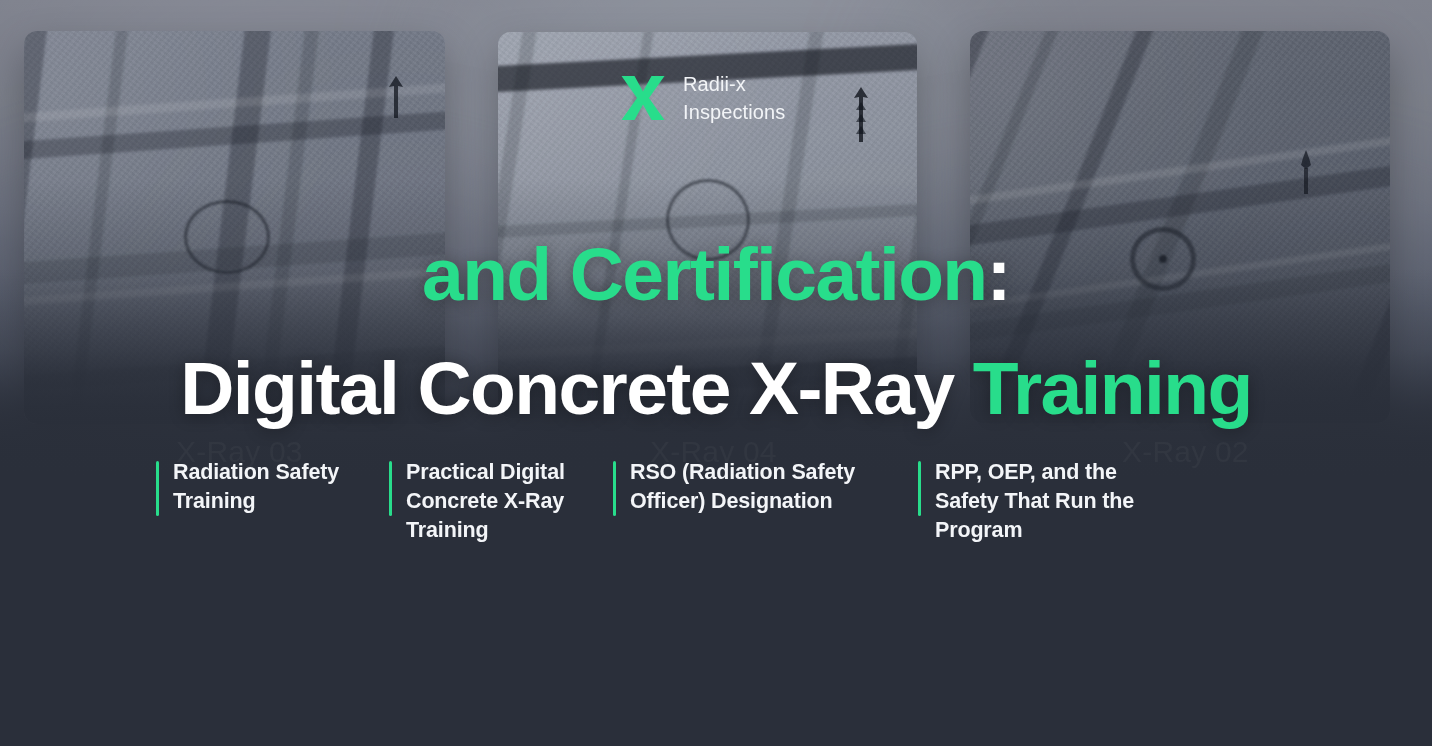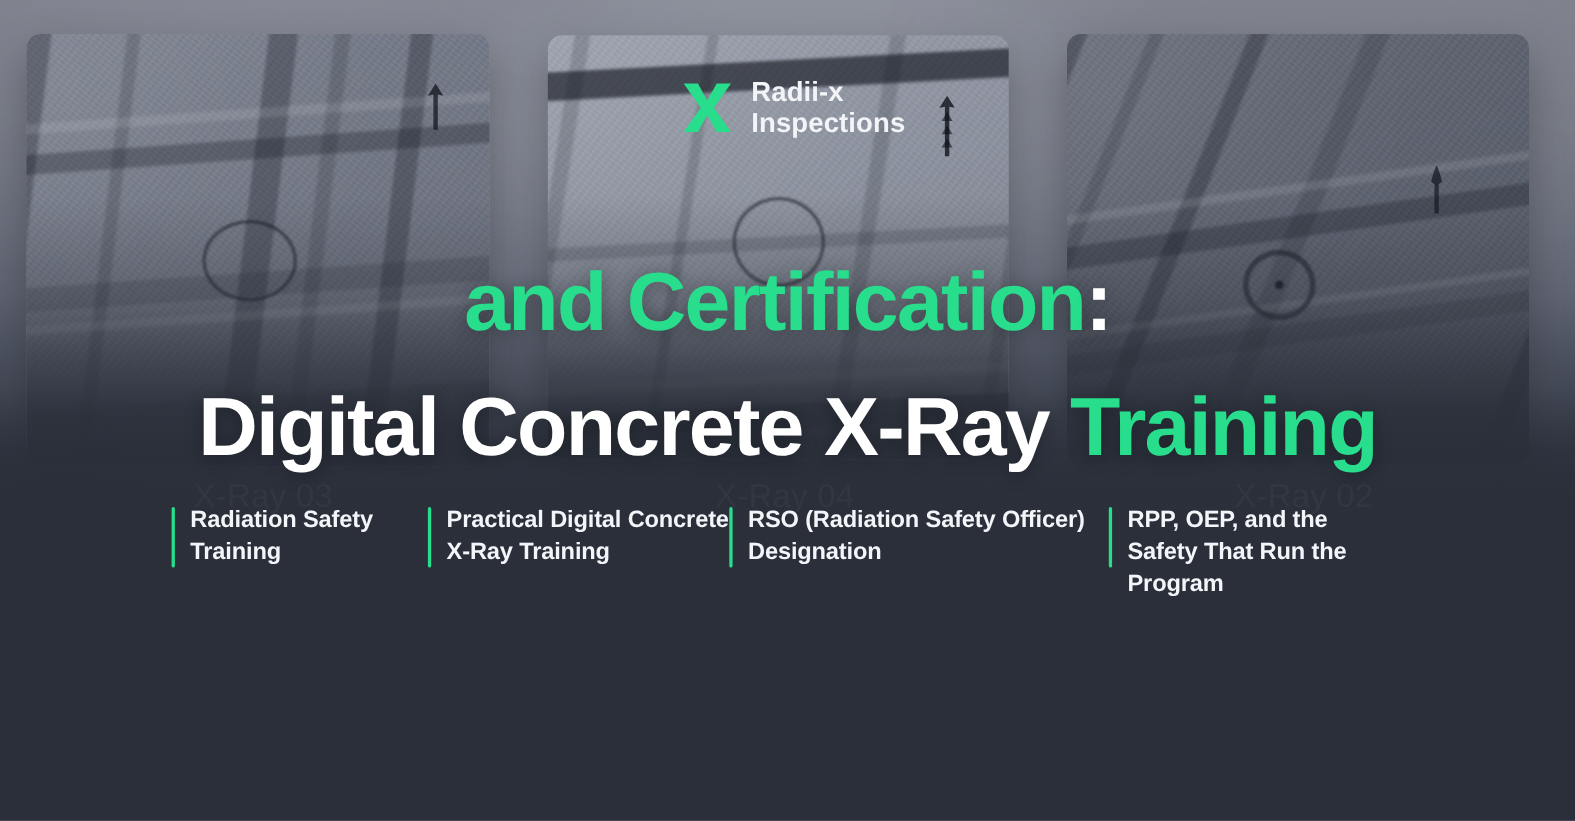--- a/index.html
+++ b/index.html
@@ -121,23 +121,23 @@
 
   
   .logo {
     position: absolute;
     left: 620px; top: 70px;
     display: flex; align-items: center; gap: 17px;
   }
   .logo-mark { width: 46px; height: 48px; display:block; }
   .logo-text {
     color: #f2f4f7;
-    font-size: 25px;
+    font-size: 20px;
     line-height: 28px;
-    font-weight: 700;
+    font-weight: 400;
     letter-spacing: .1px;
     white-space: pre-line;
   }
 
   
   .headline {
     position: absolute;
     left: 0; right: 0;
     top: 246px;
     text-align: center;
@@ -160,22 +160,22 @@
     width: 1120px;
     display: flex;
     gap: 0;
   }
   .topic {
     position: relative;
     padding-left: 17px;
     box-sizing: border-box;
   }
   .topic:nth-child(1){ width: 233px; }
-  .topic:nth-child(2){ width: 274px; }
-  .topic:nth-child(3){ width: 345px; }
+  .topic:nth-child(2){ width: 224px; }
+  .topic:nth-child(3){ width: 305px; }
   .topic:nth-child(4){ width: 261px; }
   .topic::before {
     content: "";
     position: absolute;
     left: 0; top: 3px;
     width: 3px; height: 55px;
     background: #28dd8b;
     border-radius: 2px;
   }
   .topic-label {

